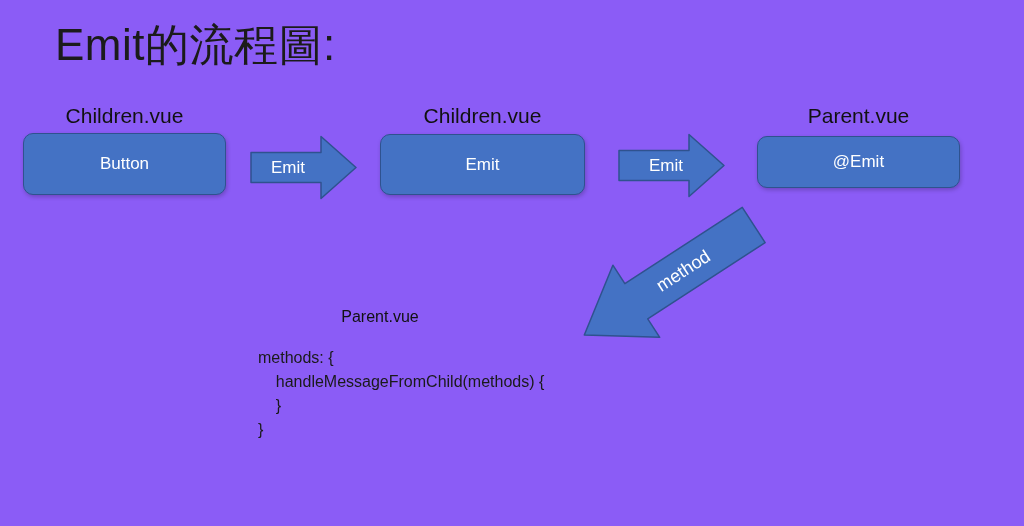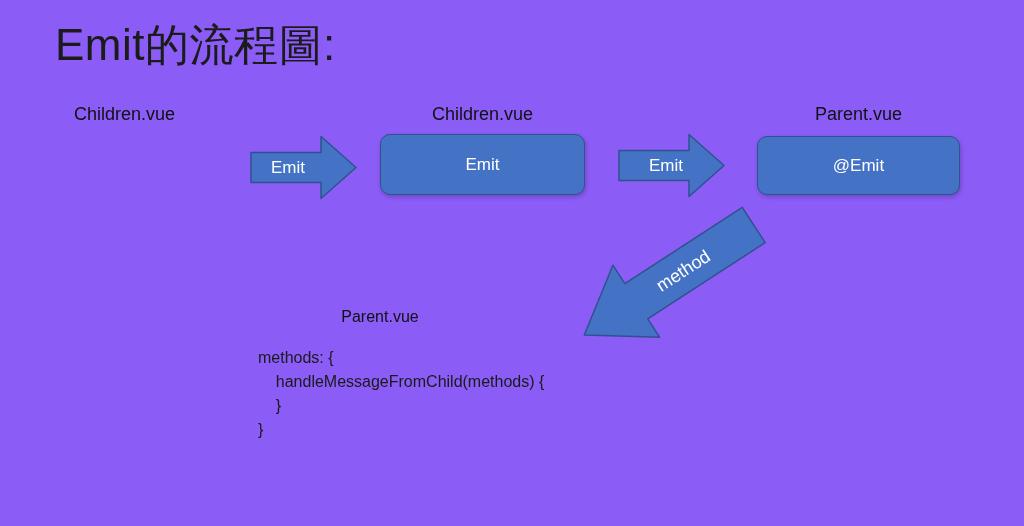--- a/index.html
+++ b/index.html
@@ -21,21 +21,21 @@
     top: 16px;
     font-size: 44px;
     font-weight: 300;
     color: #1b1b1b;
     letter-spacing: 0.5px;
     white-space: nowrap;
   }
   .file-label {
     position: absolute;
     top: 104px;
-    font-size: 18px;
+    font-size: 21px;
     color: #111111;
     text-align: center;
     white-space: nowrap;
   }
   .flow-box {
     position: absolute;
     background: #4472C4;
     border: 1.5px solid #2F528F;
     border-radius: 10px;
     box-sizing: border-box;
@@ -105,24 +105,27 @@
 <body>
 
 <div class="canvas">
 
   <div class="page-title">Emit的流程圖:</div>
 
   <div class="file-label" style="left:23px;width:203px;">Children.vue</div>
   <div class="file-label" style="left:380px;width:205px;">Children.vue</div>
   <div class="file-label" style="left:757px;width:203px;">Parent.vue</div>
 
+  <div class="flow-box" style="left:23px;top:133px;width:203px;height:62px;">
+    <span>Button</span>
+  </div>
   <div class="flow-box" style="left:380px;top:134px;width:205px;height:61px;">
     <span>Emit</span>
   </div>
-  <div class="flow-box" style="left:757px;top:136px;width:203px;height:59px;">
+  <div class="flow-box" style="left:757px;top:136px;width:203px;height:52px;">
     <span>@Emit</span>
   </div>
 
   <div class="arrow-wrap" style="left:250px;top:135px;width:108px;height:65px;">
     <svg width="108" height="65" viewBox="0 0 108 65">
       <polygon points="1,17.5 71,17.5 71,1.5 106,32.5 71,63.5 71,47.5 1,47.5" fill="#4472C4" stroke="#2F528F" stroke-width="1.5" stroke-linejoin="round"></polygon>
     </svg>
     <div class="arrow-label" style="left:0;width:76px;">Emit</div>
   </div>
 

